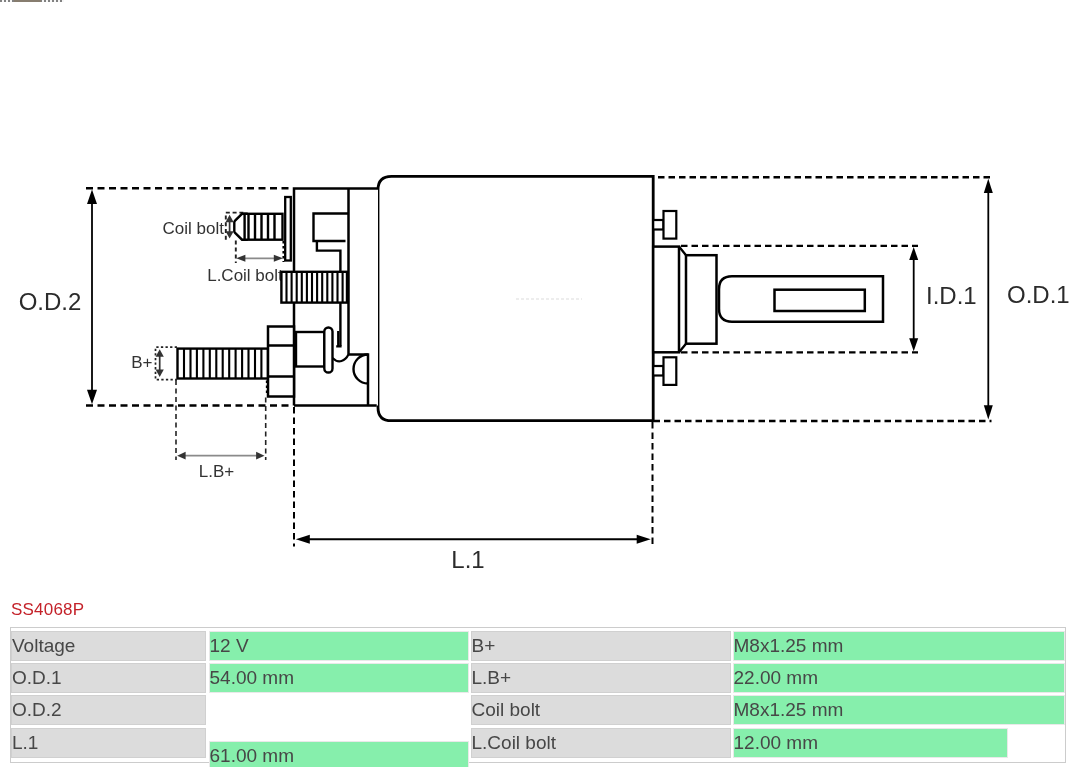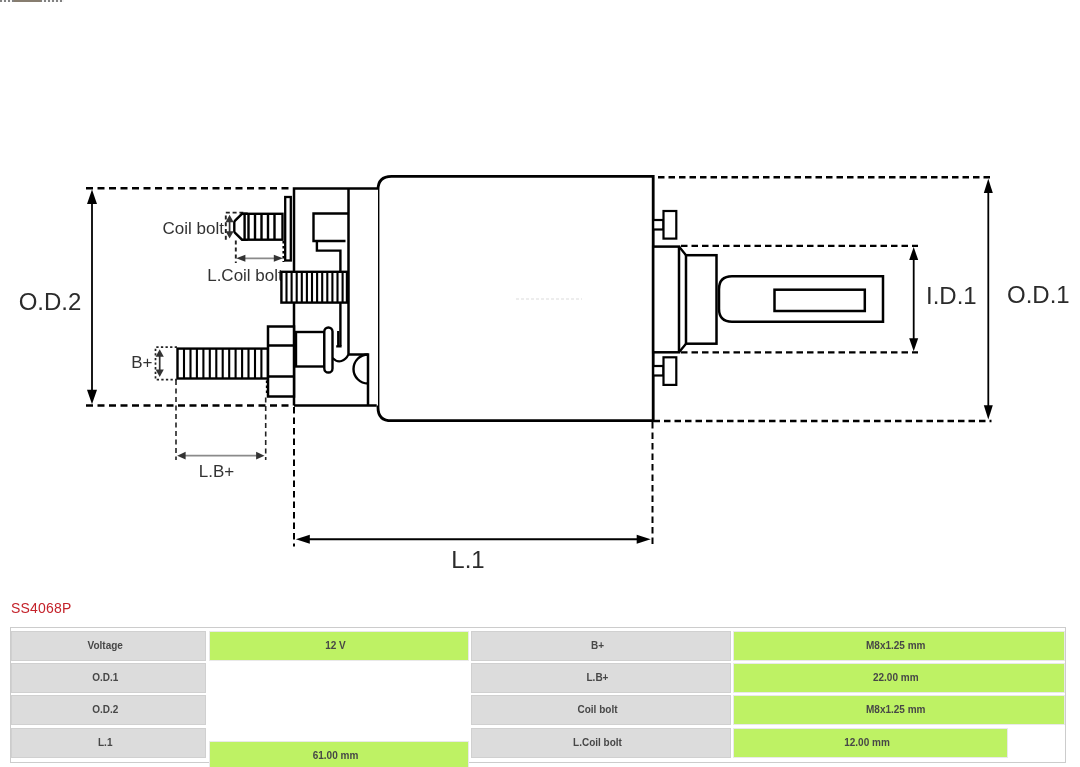--- a/index.html
+++ b/index.html
@@ -1,22 +1,22 @@
 <!DOCTYPE html>
 <html><head>
 <meta charset="utf-8">
 <style>
   html,body{margin:0;padding:0;background:#ffffff;}
   body{width:1080px;height:767px;font-family:"Liberation Sans",sans-serif;}
   .page{position:relative;width:1080px;height:767px;overflow:hidden;background:#fff;}
-  .pn{position:absolute;left:11px;top:599.5px;font-size:14px;color:#c4222a;letter-spacing:0.2px;text-align:center;}
+  .pn{position:absolute;left:11px;top:599.5px;font-size:17px;color:#c4222a;letter-spacing:0.2px;text-align:center;}
   .tbl{position:absolute;left:9.5px;top:626.5px;width:1054.5px;height:134px;border:1px solid #cccccc;}
-  .cell{position:absolute;height:30.2px;font-size:10px;line-height:28.5px;color:#474747;text-align:center;padding-right:6px;box-sizing:border-box;overflow:hidden;white-space:nowrap;font-weight:bold;}
+  .cell{position:absolute;height:30.2px;font-size:19px;line-height:28.5px;color:#474747;text-align:left;padding-right:6px;box-sizing:border-box;overflow:hidden;white-space:nowrap;}
   .cl{background:#dcdcdc;border:1px solid #d0d0d0;}
-  .cv{background:#bef264;border:1px solid #e9e9e9;}
+  .cv{background:#86efac;border:1px solid #e9e9e9;}
 </style>
 </head>
 <body>
 <div class="page">
 
   <div style="position:absolute;left:0;top:0;width:64px;height:1.8px;background:repeating-linear-gradient(90deg,#818181 0 2px,#f7f7f7 2px 4px);"></div>
   <div style="position:absolute;left:14px;top:0;width:27px;height:1.8px;background:#877d6f;"></div>
 
   <svg width="1080" height="596" viewBox="0 0 1080 596" style="position:absolute;left:0;top:0;">
 
@@ -171,20 +171,21 @@
     <div class="cell cl" style="left:0.5px;top:3.0px;width:194.5px;">Voltage</div>
 
     <div class="cell cv" style="left:198.0px;top:3.0px;width:260.0px;">12 V</div>
 
     <div class="cell cl" style="left:460.0px;top:3.0px;width:260.0px;">B+</div>
 
     <div class="cell cv" style="left:722.0px;top:3.0px;width:332.5px;">M8x1.25 mm</div>
 
     <div class="cell cl" style="left:0.5px;top:35.4px;width:194.5px;">O.D.1</div>
 
+    <div class="cell cv" style="left:198.0px;top:35.4px;width:260.0px;">54.00 mm</div>
 
     <div class="cell cl" style="left:460.0px;top:35.4px;width:260.0px;">L.B+</div>
 
     <div class="cell cv" style="left:722.0px;top:35.4px;width:332.5px;">22.00 mm</div>
 
     <div class="cell cl" style="left:0.5px;top:67.8px;width:194.5px;">O.D.2</div>
 
 
     <div class="cell cl" style="left:460.0px;top:67.8px;width:260.0px;">Coil bolt</div>
 

